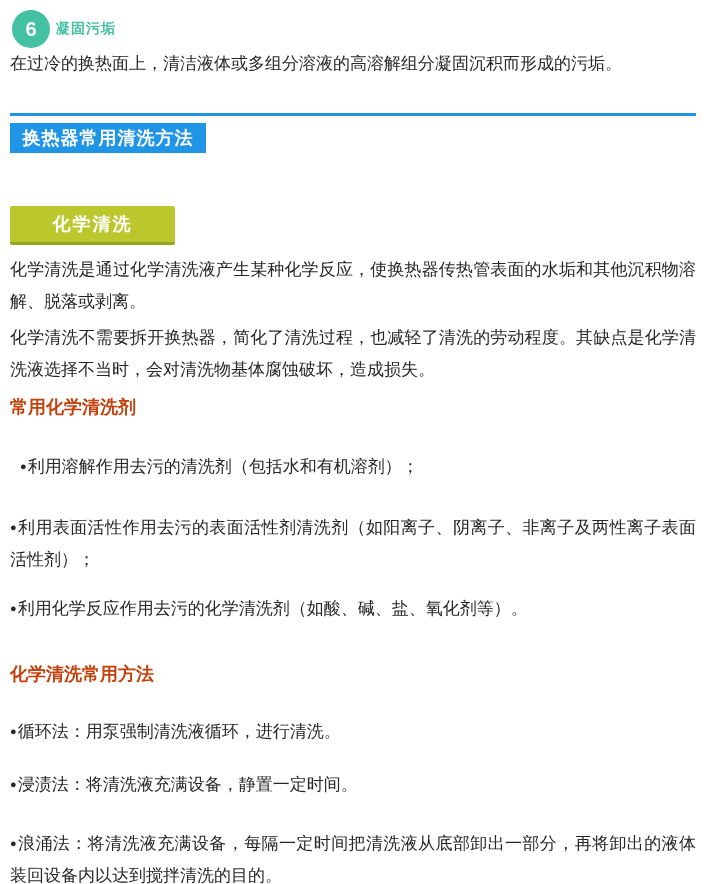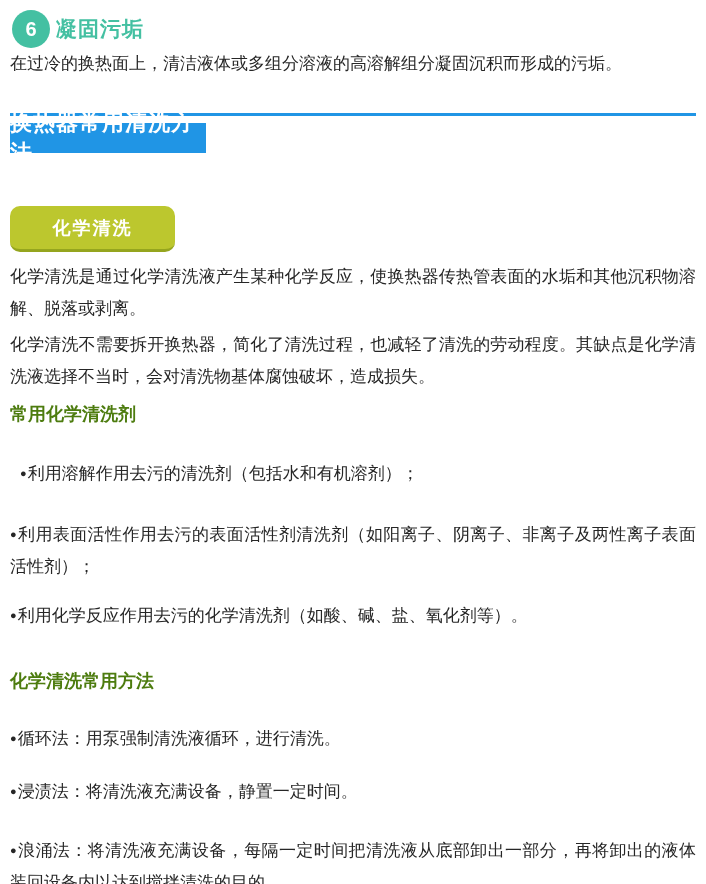--- a/index.html
+++ b/index.html
@@ -29,21 +29,21 @@
     font-size: 20px;
     font-weight: bold;
     display: flex;
     align-items: center;
     justify-content: center;
     flex: 0 0 auto;
   }
   .section-title {
     margin-left: 6px;
     color: var(--teal, #44c0a2);
-    font-size: 21px;
+    font-size: 14px;
     font-weight: bold;
     letter-spacing: 1px;
   }
 
   
   .para {
     font-size: 17px;
     line-height: 32px;
     color: var(--text, #262626);
     text-align: justify;
@@ -58,51 +58,51 @@
     height: 3px;
     background: var(--blue, #2095e5);
     border: none;
   }
   .banner {
     margin-top: 7px;
     width: 196px;
     height: 30px;
     background: var(--blue, #2095e5);
     color: #ffffff;
-    font-size: 22px;
+    font-size: 18px;
     font-weight: bold;
     display: flex;
     align-items: center;
     justify-content: center;
     letter-spacing: 1px;
   }
 
   
   .sub-badge {
     margin-top: 53px;
     width: 165px;
-    height: 46px;
+    height: 39px;
     background: var(--green, #bcc72e);
     border-bottom: 3px solid var(--green_dark, #95a51e);
-    border-radius: 10px;
+    border-radius: 2px;
     color: #ffffff;
     font-size: 18px;
     font-weight: bold;
     display: flex;
     align-items: center;
     justify-content: center;
     letter-spacing: 2px;
   }
 
   
   .sub-heading {
     font-size: 18px;
     font-weight: bold;
     line-height: 26px;
-    color: #4d7c0f;
+    color: #c2410c;
   }
   .h-agents  { margin-top: 8px; }
   .h-methods { margin-top: 36px; }
 
   
   .bullet-item {
     font-size: 17px;
     line-height: 32px;
     text-align: justify;
   }

